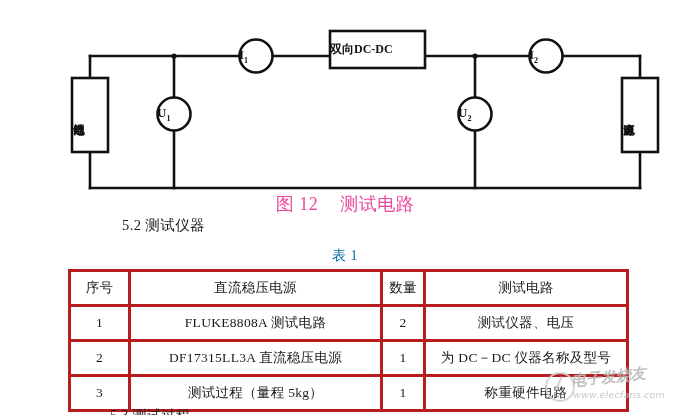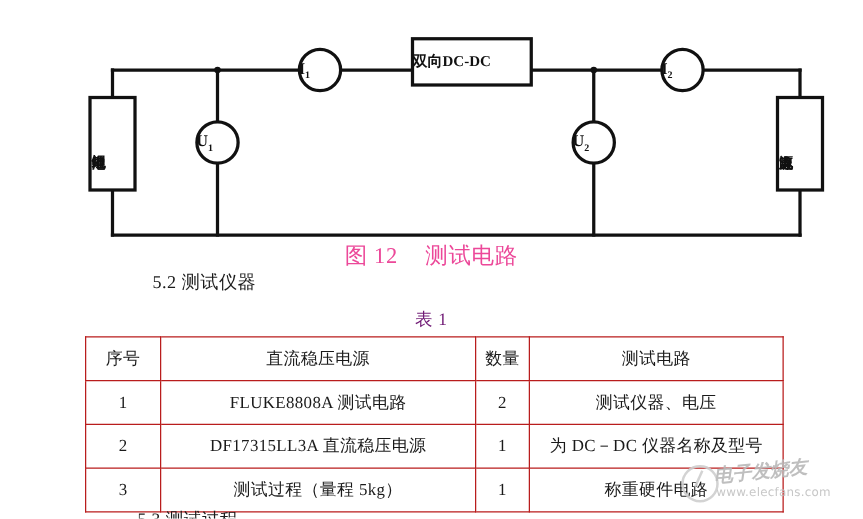--- a/index.html
+++ b/index.html
@@ -79,34 +79,34 @@
   #section-heading .num { margin-right: 4px; }
 
   
   #table-caption {
     position: absolute;
     left: 0; top: 247px;
     width: 690px;
     text-align: center;
     font-size: 14px;
     letter-spacing: 0.5px;
-    color: #701a75;
+    color: #0369a1;
   }
 
   
   #instrument-table {
     position: absolute;
     left: 68px; top: 269px;
     width: 558px;
     border-collapse: collapse;
     table-layout: fixed;
     background: transparent;
   }
   #instrument-table td, #instrument-table th {
-    border: 1px solid #b91c1c;
+    border: 3px solid #b91c1c;
     height: 35px;
     text-align: center;
     vertical-align: middle;
     font-size: 13.5px;
     font-weight: normal;
     color: #1a1a1a;
     padding: 0 2px;
     letter-spacing: 0.3px;
     white-space: nowrap;
   }
@@ -136,20 +136,21 @@
     white-space: nowrap;
   }
   #watermark .wm-url {
     position: absolute;
     left: 28px; top: 27px;
     font-family: "DejaVu Sans", "Liberation Sans", sans-serif;
     font-size: 9.5px;
     color: #c2c2c2;
     letter-spacing: 0.2px;
     white-space: nowrap;
+    font-style: italic;
   }
   #watermark .wm-ring {
     position: absolute;
     left: 0px; top: 10px;
     width: 30px; height: 30px;
     border: 2px solid #cfcfcf;
     border-radius: 50%;
   }
   #watermark .wm-tick {
     position: absolute;

